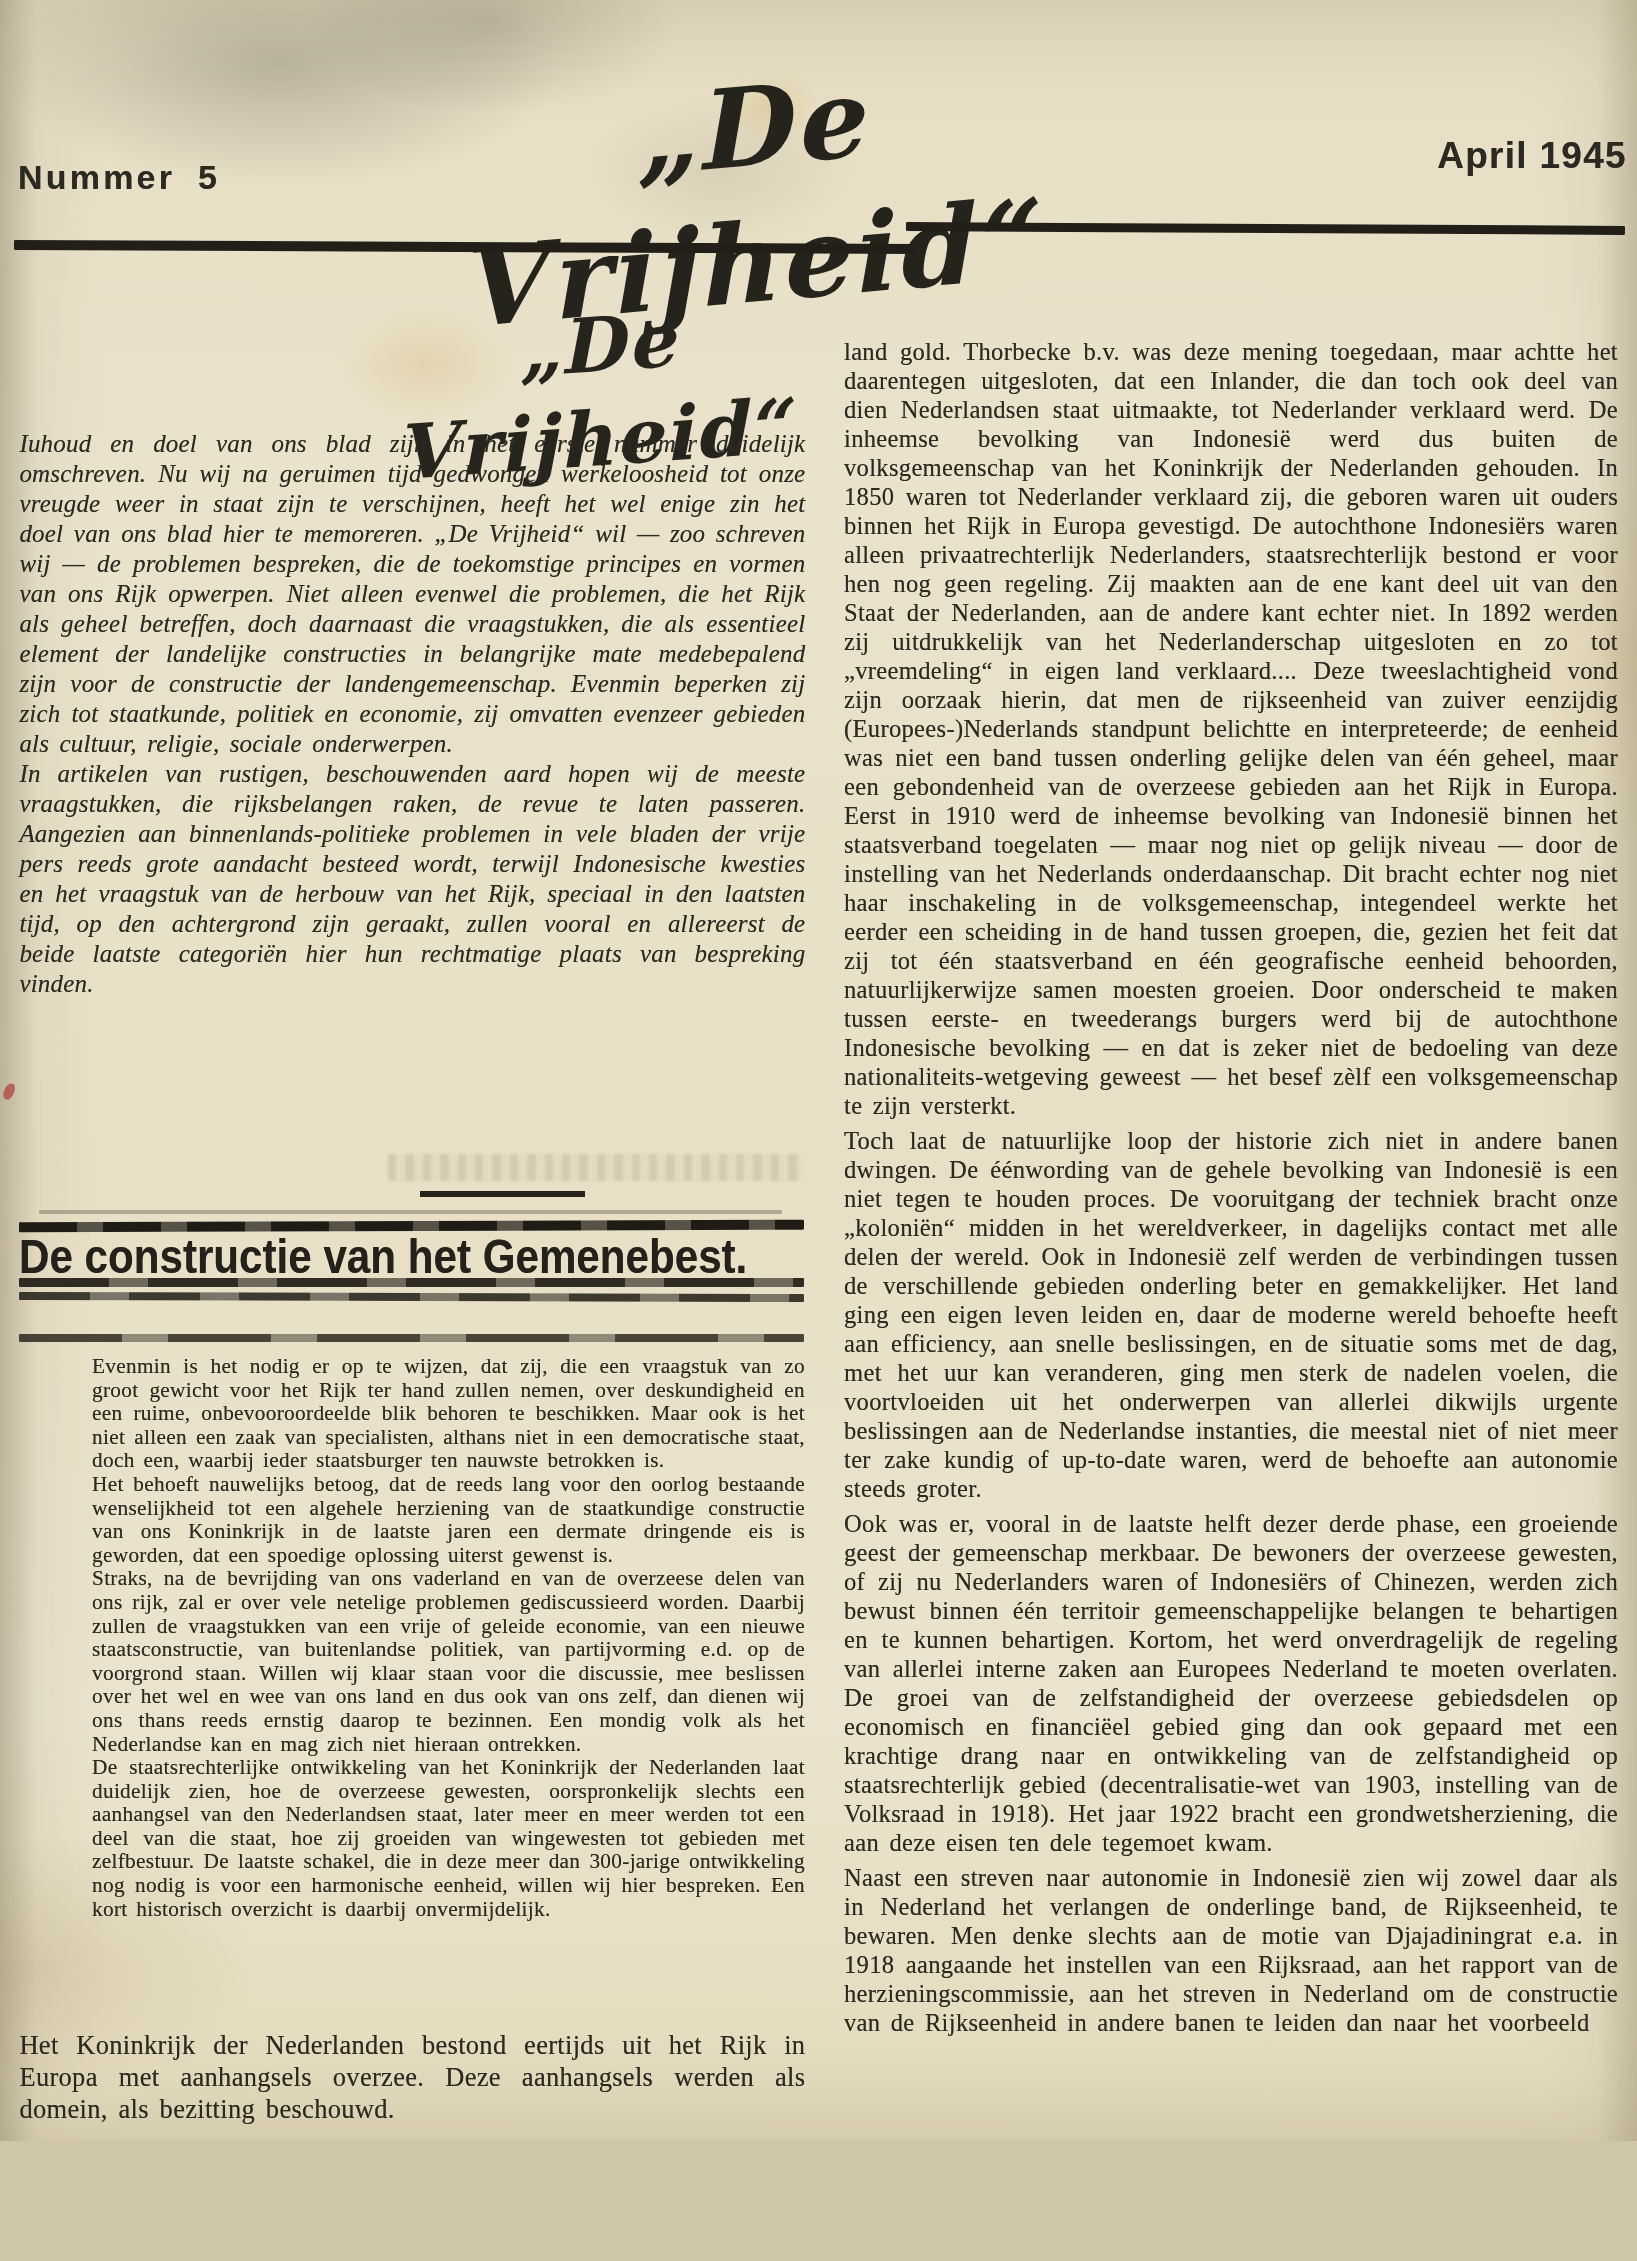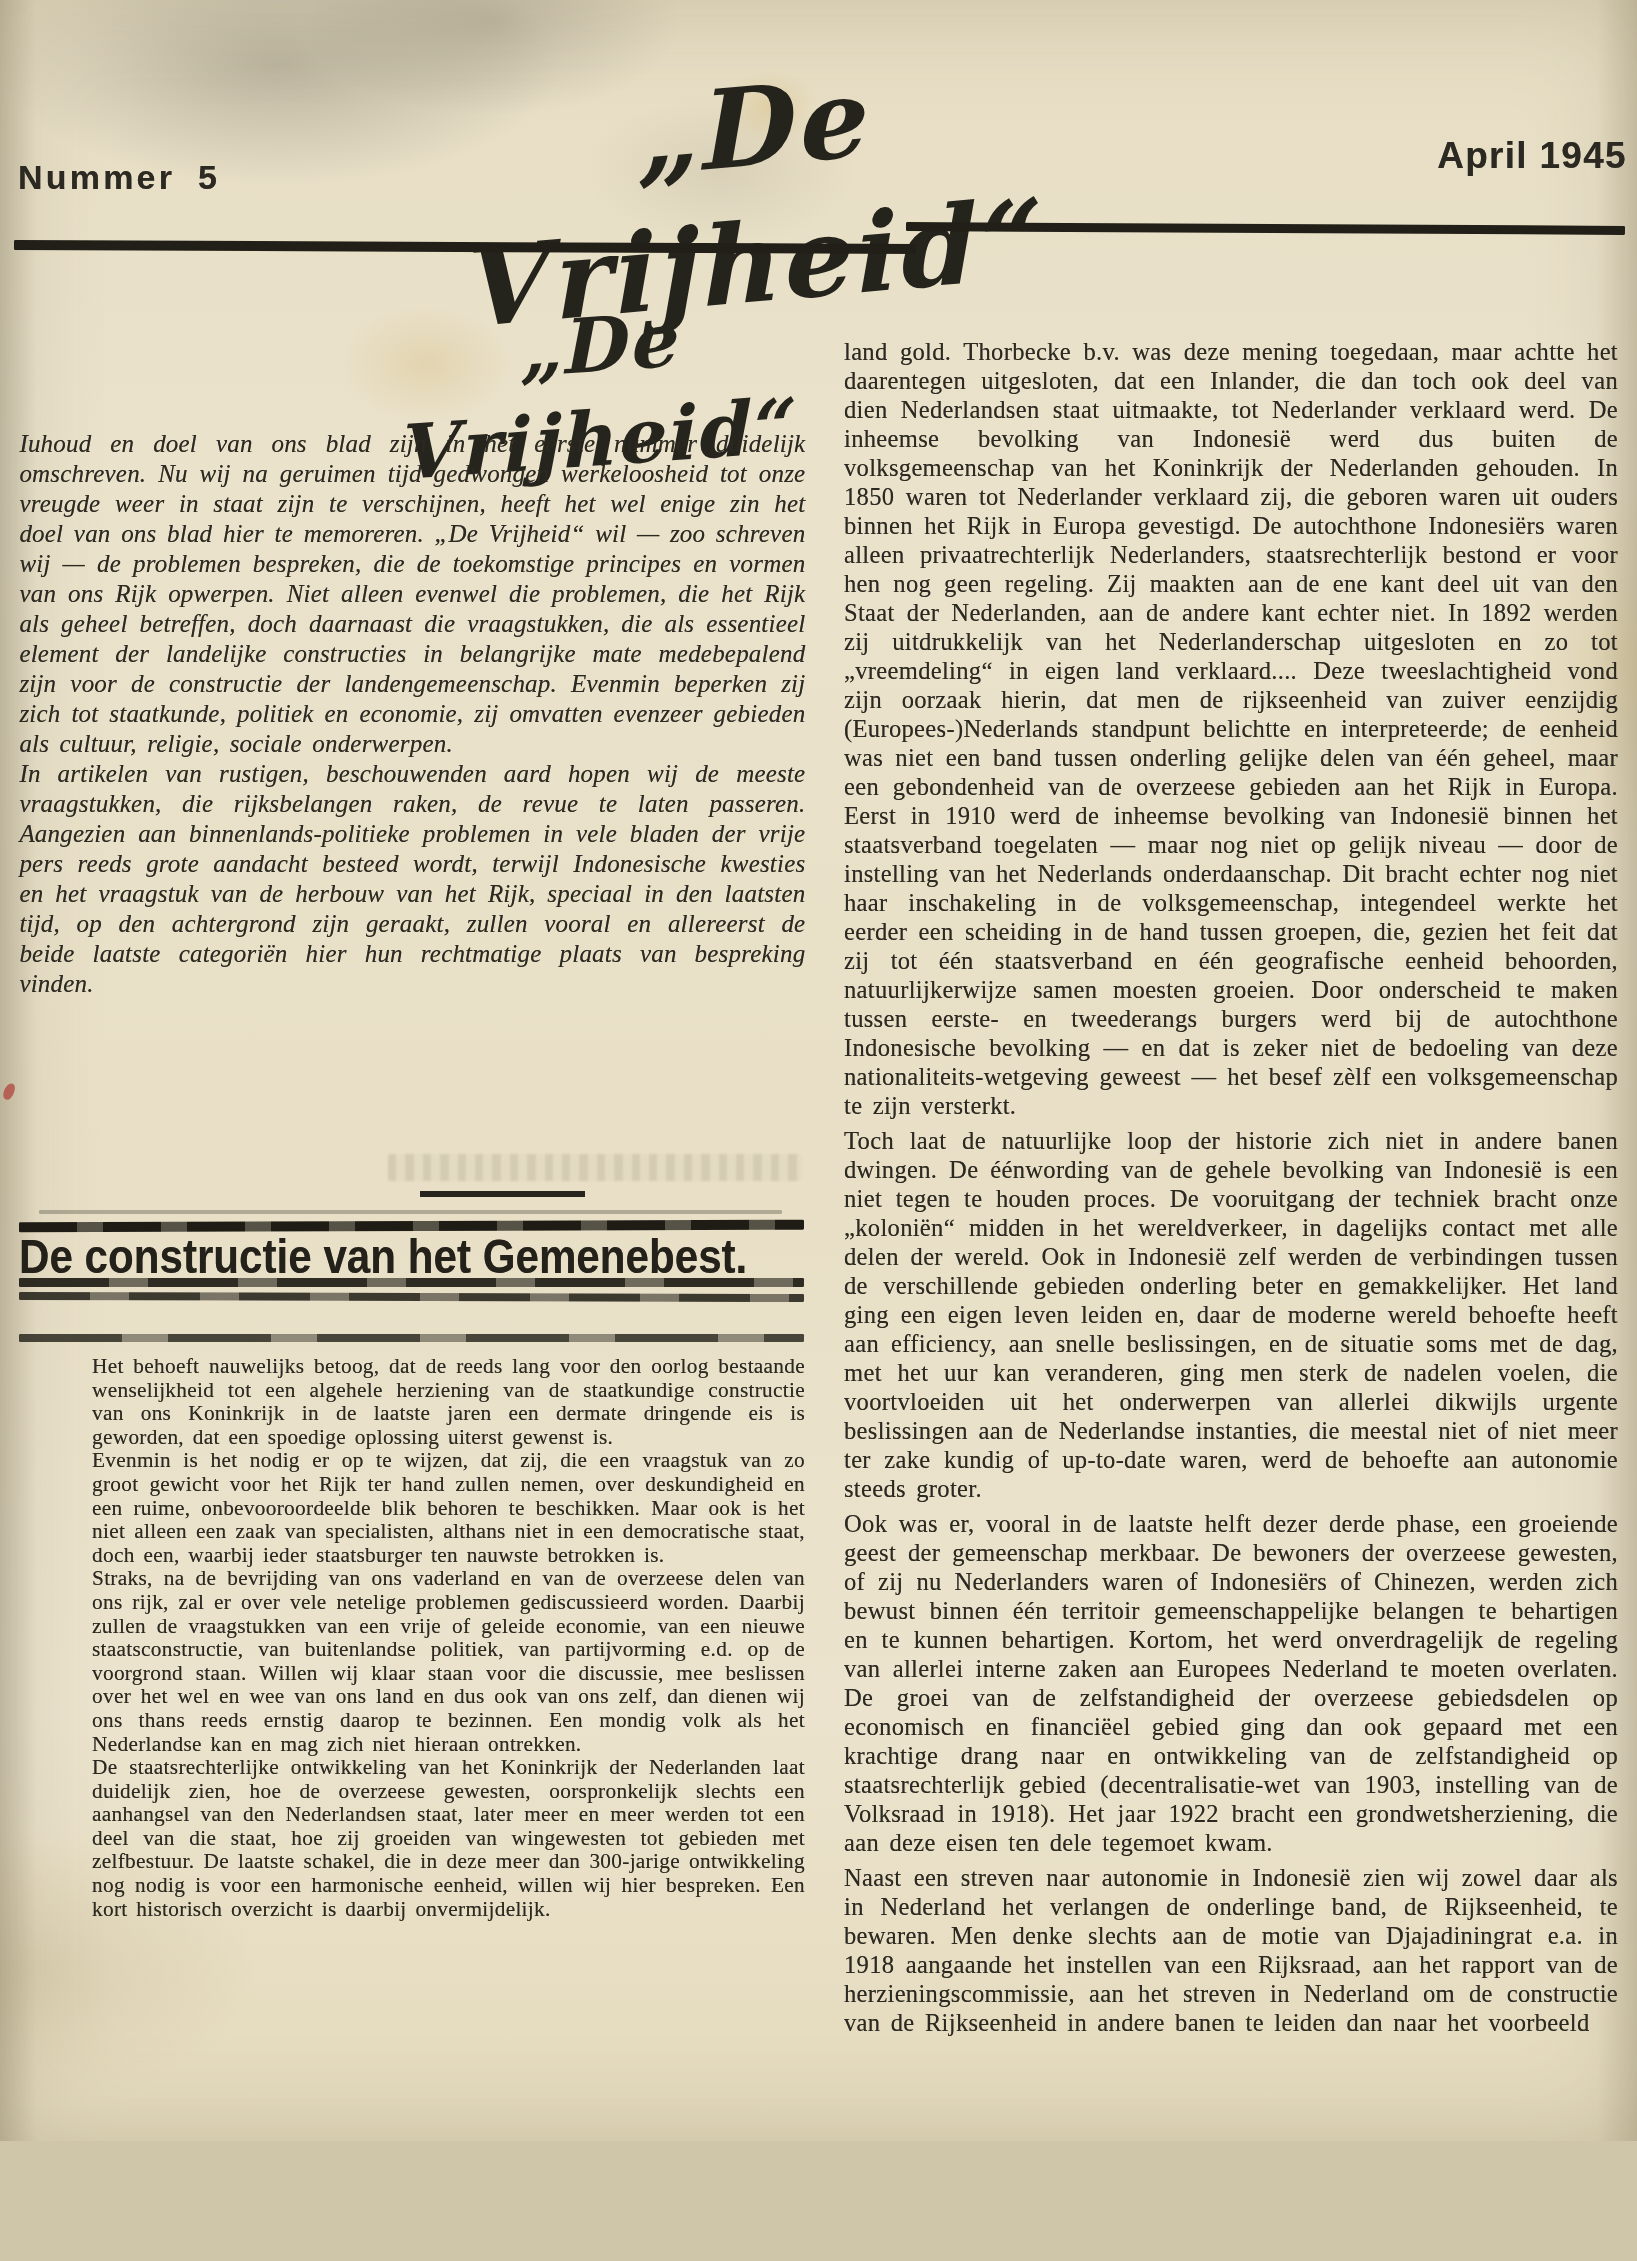--- a/index.html
+++ b/index.html
@@ -157,27 +157,28 @@
   <div class="divider"></div>
 
   <div class="rule a2-ghost-rule"></div>
   <div class="rule a2-rule-top"></div>
   <h2 class="a2-title ink" style="margin:0;">De constructie van het Gemenebest.</h2>
   <div class="rule a2-rule-a"></div>
   <div class="rule a2-rule-b"></div>
   <div class="rule a2-rule-bottom"></div>
 
   <div class="a2-lead ink">
+      <p class="lead-par">Evenmin is het nodig er op te wijzen, dat zij, die een vraagstuk van zo groot gewicht voor het Rijk ter hand zullen nemen, over deskundigheid en een ruime, onbevooroordeelde blik behoren te beschikken. Maar ook is het niet alleen een zaak van specialisten, althans niet in een democratische staat, doch een, waarbij ieder staatsburger ten nauwste betrokken is.</p>
       <p class="lead-par">Het behoeft nauwelijks betoog, dat de reeds lang voor den oorlog bestaande wenselijkheid tot een algehele herziening van de staatkundige constructie van ons Koninkrijk in de laatste jaren een dermate dringende eis is geworden, dat een spoedige oplossing uiterst gewenst is.</p>
-      <p class="lead-par">Evenmin is het nodig er op te wijzen, dat zij, die een vraagstuk van zo groot gewicht voor het Rijk ter hand zullen nemen, over deskundigheid en een ruime, onbevooroordeelde blik behoren te beschikken. Maar ook is het niet alleen een zaak van specialisten, althans niet in een democratische staat, doch een, waarbij ieder staatsburger ten nauwste betrokken is.</p>
       <p class="lead-par">Straks, na de bevrijding van ons vaderland en van de overzeese delen van ons rijk, zal er over vele netelige problemen gediscussieerd worden. Daarbij zullen de vraagstukken van een vrije of geleide economie, van een nieuwe staatsconstructie, van buitenlandse politiek, van partijvorming e.d. op de voorgrond staan. Willen wij klaar staan voor die discussie, mee beslissen over het wel en wee van ons land en dus ook van ons zelf, dan dienen wij ons thans reeds ernstig daarop te bezinnen. Een mondig volk als het Nederlandse kan en mag zich niet hieraan ontrekken.</p>
       <p class="lead-par">De staatsrechterlijke ontwikkeling van het Koninkrijk der Nederlanden laat duidelijk zien, hoe de overzeese gewesten, oorspronkelijk slechts een aanhangsel van den Nederlandsen staat, later meer en meer werden tot een deel van die staat, hoe zij groeiden van wingewesten tot gebieden met zelfbestuur. De laatste schakel, die in deze meer dan 300-jarige ontwikkeling nog nodig is voor een harmonische eenheid, willen wij hier bespreken. Een kort historisch overzicht is daarbij onvermijdelijk.</p>
     </div>
 
   <div class="a2-body ink">
+      <p class="body-par">Het Koninkrijk der Nederlanden bestond eertijds uit het Rijk in Europa met aanhangsels overzee. Deze aanhangsels werden als domein, als bezitting beschouwd.</p>
     </div>
 
   <div class="rcol ink">
       <p class="col-par">land gold. Thorbecke b.v. was deze mening toegedaan, maar achtte het daarentegen uitgesloten, dat een Inlander, die dan toch ook deel van dien Nederlandsen staat uitmaakte, tot Nederlander verklaard werd. De inheemse bevolking van Indonesië werd dus buiten de volksgemeenschap van het Koninkrijk der Nederlanden gehouden. In 1850 waren tot Nederlander verklaard zij, die geboren waren uit ouders binnen het Rijk in Europa gevestigd. De autochthone Indonesiërs waren alleen privaatrechterlijk Nederlanders, staatsrechterlijk bestond er voor hen nog geen regeling. Zij maakten aan de ene kant deel uit van den Staat der Nederlanden, aan de andere kant echter niet. In 1892 werden zij uitdrukkelijk van het Nederlanderschap uitgesloten en zo tot „vreemdeling“ in eigen land verklaard.... Deze tweeslachtigheid vond zijn oorzaak hierin, dat men de rijkseenheid van zuiver eenzijdig (Europees-)Nederlands standpunt belichtte en interpreteerde; de eenheid was niet een band tussen onderling gelijke delen van één geheel, maar een gebondenheid van de overzeese gebieden aan het Rijk in Europa. Eerst in 1910 werd de inheemse bevolking van Indonesië binnen het staatsverband toegelaten — maar nog niet op gelijk niveau — door de instelling van het Nederlands onderdaanschap. Dit bracht echter nog niet haar inschakeling in de volksgemeenschap, integendeel werkte het eerder een scheiding in de hand tussen groepen, die, gezien het feit dat zij tot één staatsverband en één geografische eenheid behoorden, natuurlijkerwijze samen moesten groeien. Door onderscheid te maken tussen eerste- en tweederangs burgers werd bij de autochthone Indonesische bevolking — en dat is zeker niet de bedoeling van deze nationaliteits-wetgeving geweest — het besef zèlf een volksgemeenschap te zijn versterkt.</p>
       <p class="col-par">Toch laat de natuurlijke loop der historie zich niet in andere banen dwingen. De éénwording van de gehele bevolking van Indonesië is een niet tegen te houden proces. De vooruitgang der techniek bracht onze „koloniën“ midden in het wereldverkeer, in dagelijks contact met alle delen der wereld. Ook in Indonesië zelf werden de verbindingen tussen de verschillende gebieden onderling beter en gemakkelijker. Het land ging een eigen leven leiden en, daar de moderne wereld behoefte heeft aan efficiency, aan snelle beslissingen, en de situatie soms met de dag, met het uur kan veranderen, ging men sterk de nadelen voelen, die voortvloeiden uit het onderwerpen van allerlei dikwijls urgente beslissingen aan de Nederlandse instanties, die meestal niet of niet meer ter zake kundig of up-to-date waren, werd de behoefte aan autonomie steeds groter.</p>
       <p class="col-par">Ook was er, vooral in de laatste helft dezer derde phase, een groeiende geest der gemeenschap merkbaar. De bewoners der overzeese gewesten, of zij nu Nederlanders waren of Indonesiërs of Chinezen, werden zich bewust binnen één territoir gemeenschappelijke belangen te behartigen en te kunnen behartigen. Kortom, het werd onverdragelijk de regeling van allerlei interne zaken aan Europees Nederland te moeten overlaten. De groei van de zelfstandigheid der overzeese gebiedsdelen op economisch en financiëel gebied ging dan ook gepaard met een krachtige drang naar en ontwikkeling van de zelfstandigheid op staatsrechterlijk gebied (decentralisatie-wet van 1903, instelling van de Volksraad in 1918). Het jaar 1922 bracht een grondwetsherziening, die aan deze eisen ten dele tegemoet kwam.</p>
       <p class="col-par">Naast een streven naar autonomie in Indonesië zien wij zowel daar als in Nederland het verlangen de onderlinge band, de Rijkseenheid, te bewaren. Men denke slechts aan de motie van Djajadiningrat e.a. in 1918 aangaande het instellen van een Rijksraad, aan het rapport van de herzieningscommissie, aan het streven in Nederland om de constructie van de Rijkseenheid in andere banen te leiden dan naar het voorbeeld</p>
     </div>
 
 </div>

